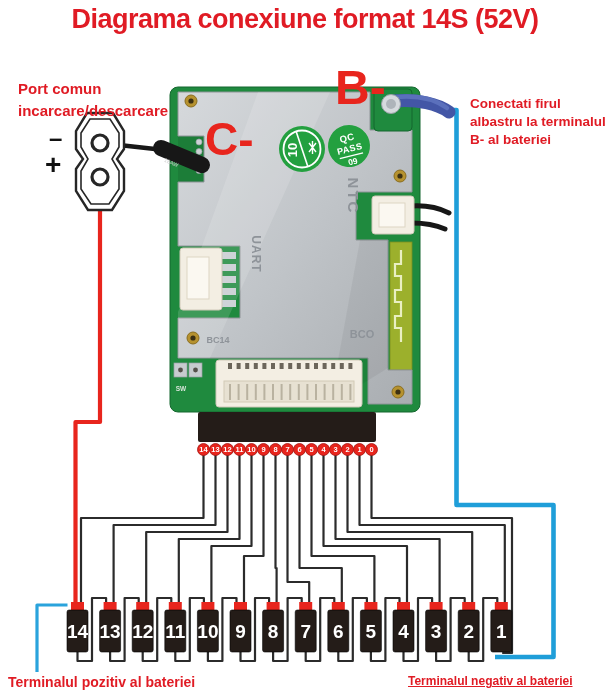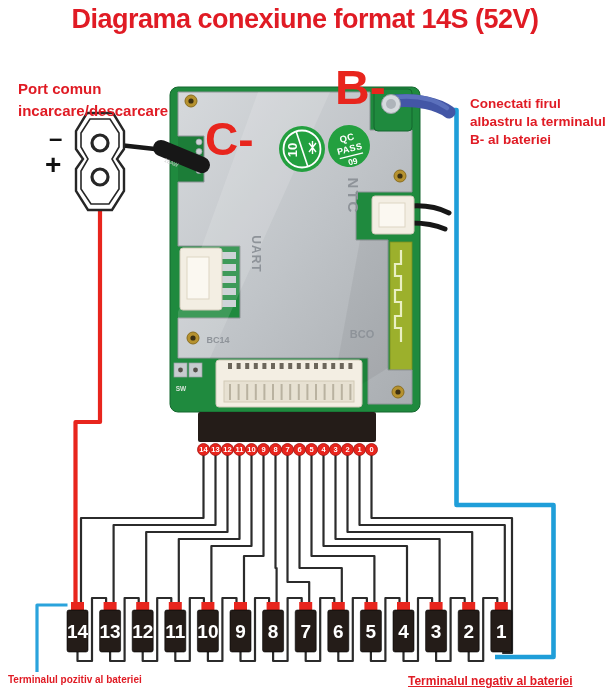--- a/index.html
+++ b/index.html
@@ -4,21 +4,21 @@
 <style>
   html,body{margin:0;padding:0;background:#fff;}
   #stage{position:relative;width:610px;height:700px;background:#fff;overflow:hidden;
          font-family:"Liberation Sans",sans-serif;}
   #stage svg{position:absolute;left:0;top:0;}
   .ovl{position:absolute;white-space:pre-line;}
   .title{left:0;top:4px;width:610px;text-align:center;font-size:27px;font-weight:bold;
          color:var(--accent-red);letter-spacing:-0.5px;}
   .port-label{left:18px;top:78px;font-size:15px;font-weight:bold;color:var(--accent-red);line-height:1.45;}
   .note-right{left:470px;top:95px;width:142px;font-size:13.5px;font-weight:bold;color:var(--accent-red);line-height:1.35;}
-  .term-left{left:8px;top:674px;font-size:10px;font-weight:bold;color:var(--accent-red);}
+  .term-left{left:8px;top:674px;font-size:14px;font-weight:bold;color:var(--accent-red);}
   .term-right{left:408px;top:674px;font-size:12px;font-weight:bold;color:var(--accent-red);text-decoration:underline;}
   .cminus{left:205px;top:116px;font-size:46px;font-weight:bold;color:var(--wire-red);line-height:1;}
   .bminus{left:335px;top:64px;font-size:48px;font-weight:bold;color:var(--wire-red);line-height:1;}
   .minus{left:49px;top:126px;font-size:24px;font-weight:bold;color:#111;line-height:1;}
   .plus{left:45px;top:151px;font-size:28px;font-weight:bold;color:#111;line-height:1;}
 
   
   .wire{fill:none;stroke:var(--wire-black);stroke-width:2.2;stroke-linejoin:round;stroke-linecap:round;}
   .red-wire{fill:none;stroke:var(--wire-red);stroke-width:4.2;stroke-linejoin:round;}
   .cyan-wire{fill:none;stroke:var(--cyan-wire);stroke-width:3.2;stroke-linejoin:round;}

